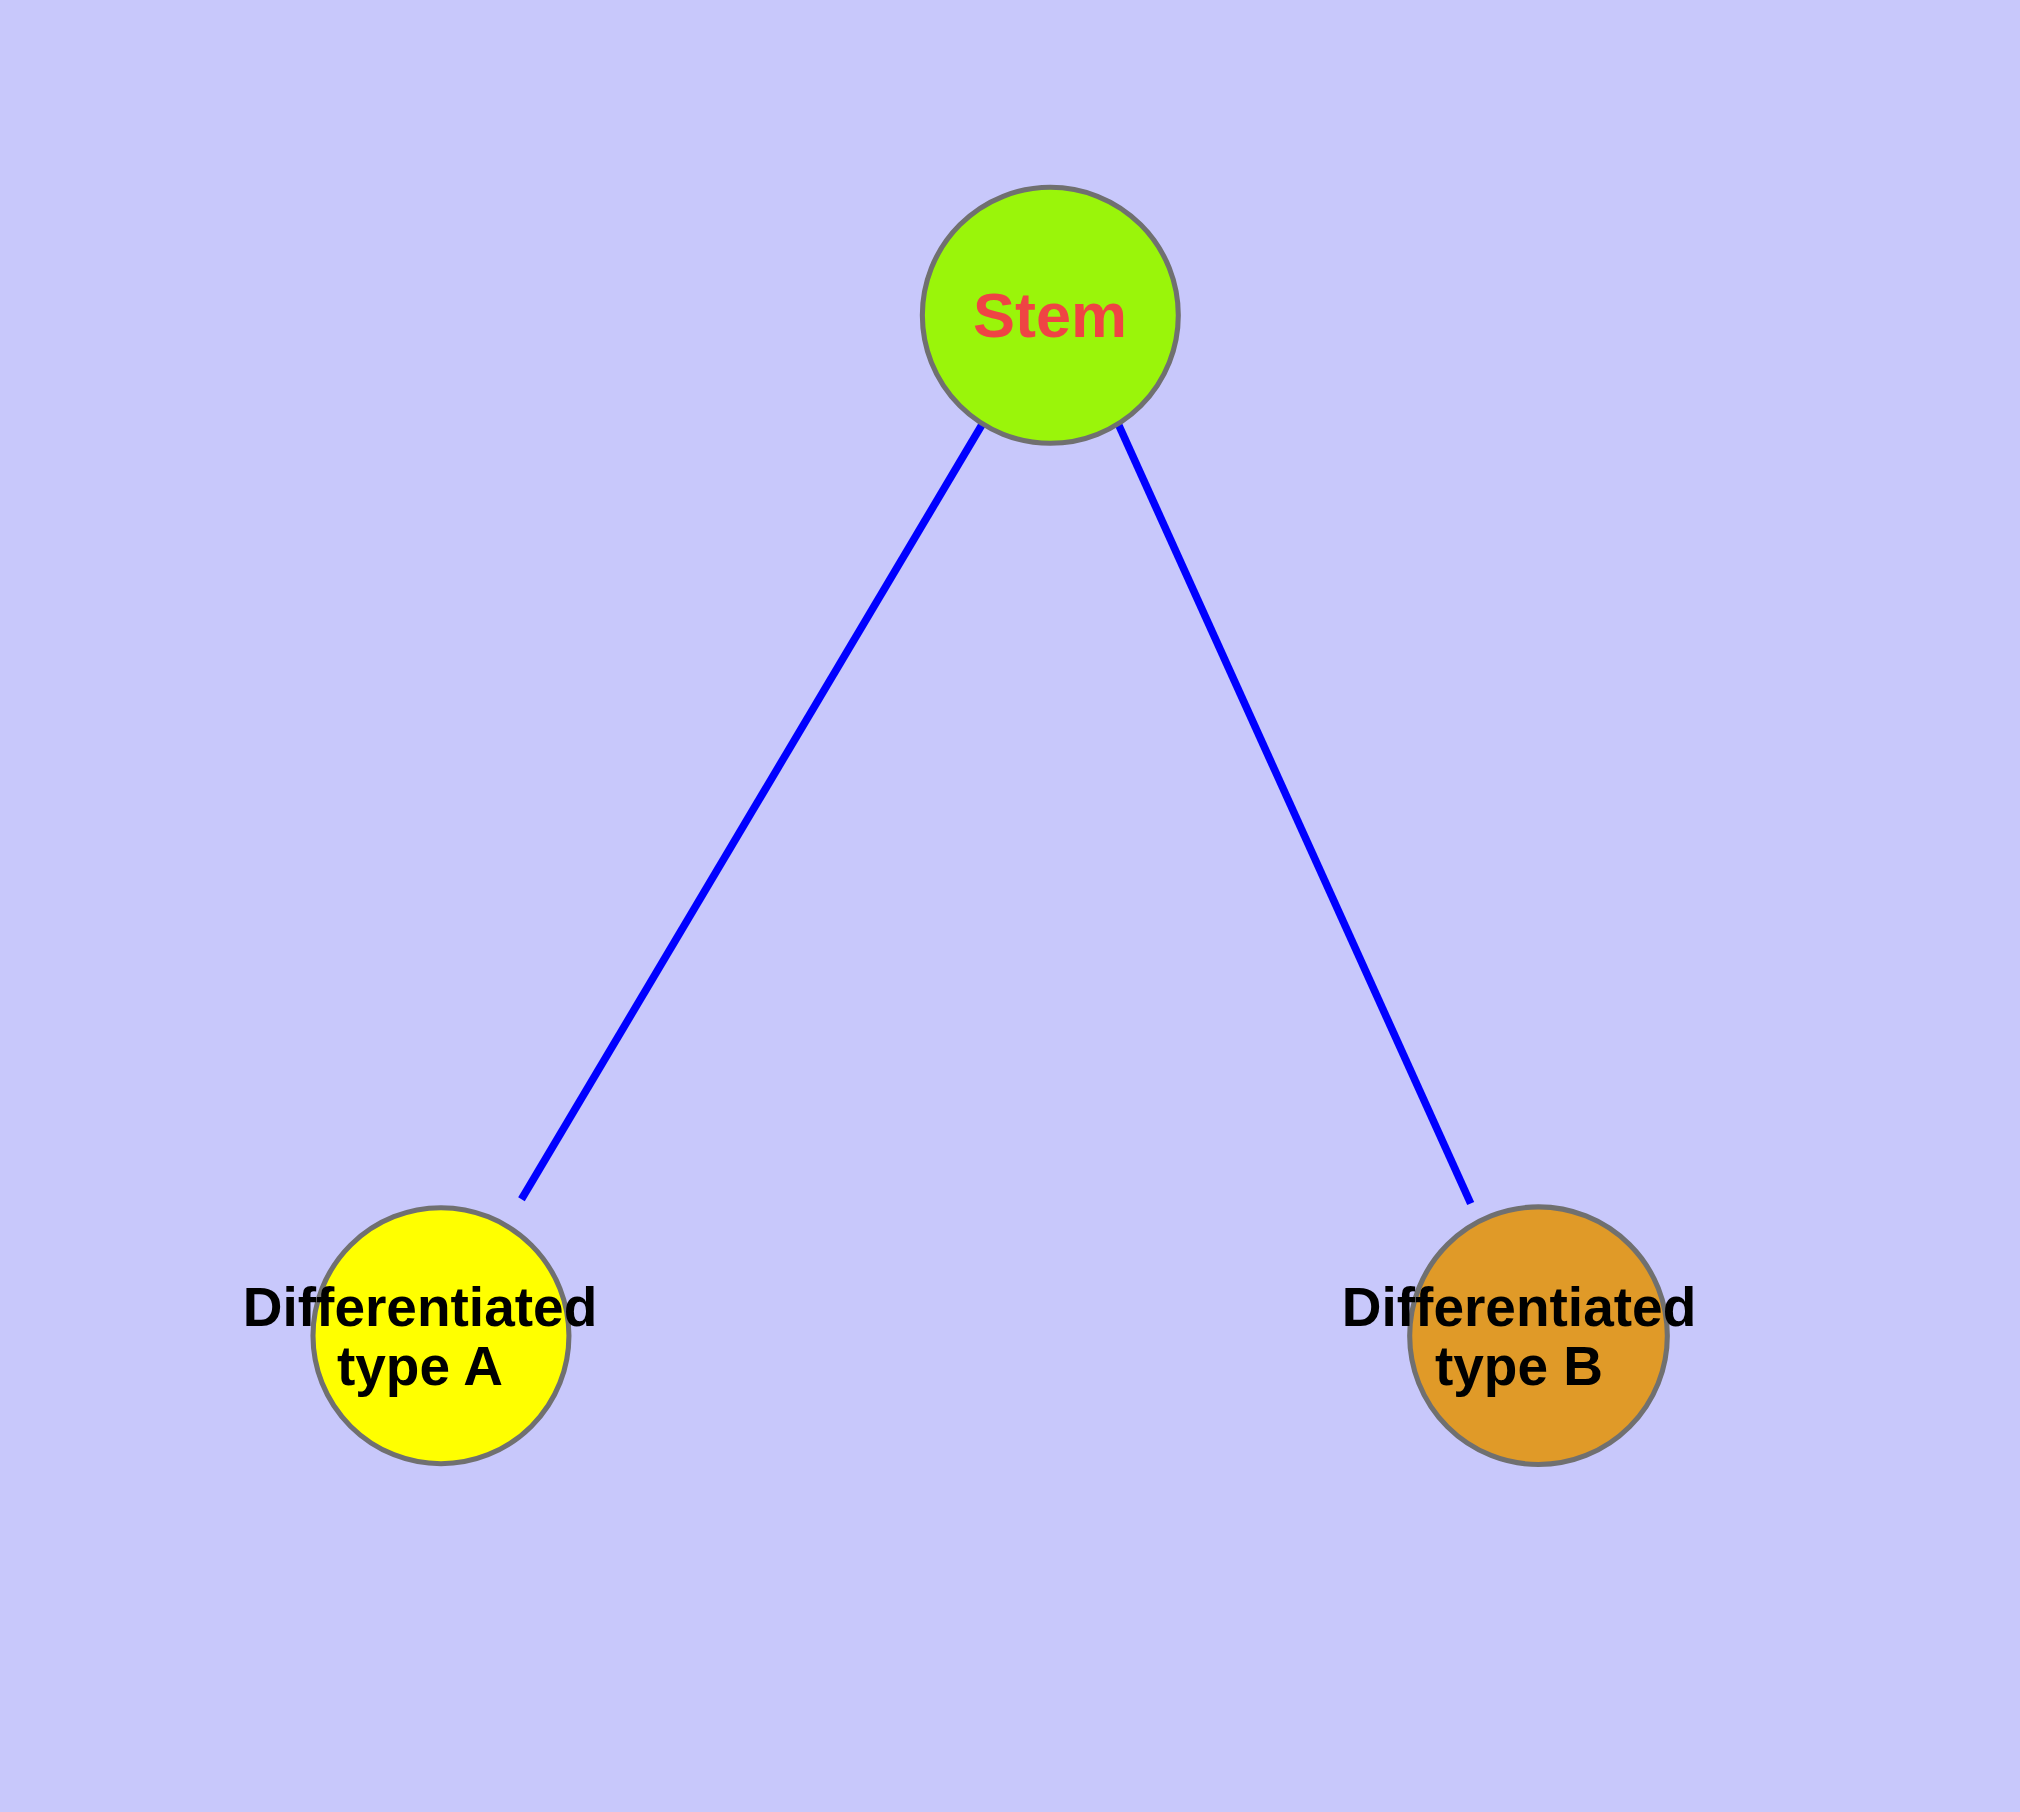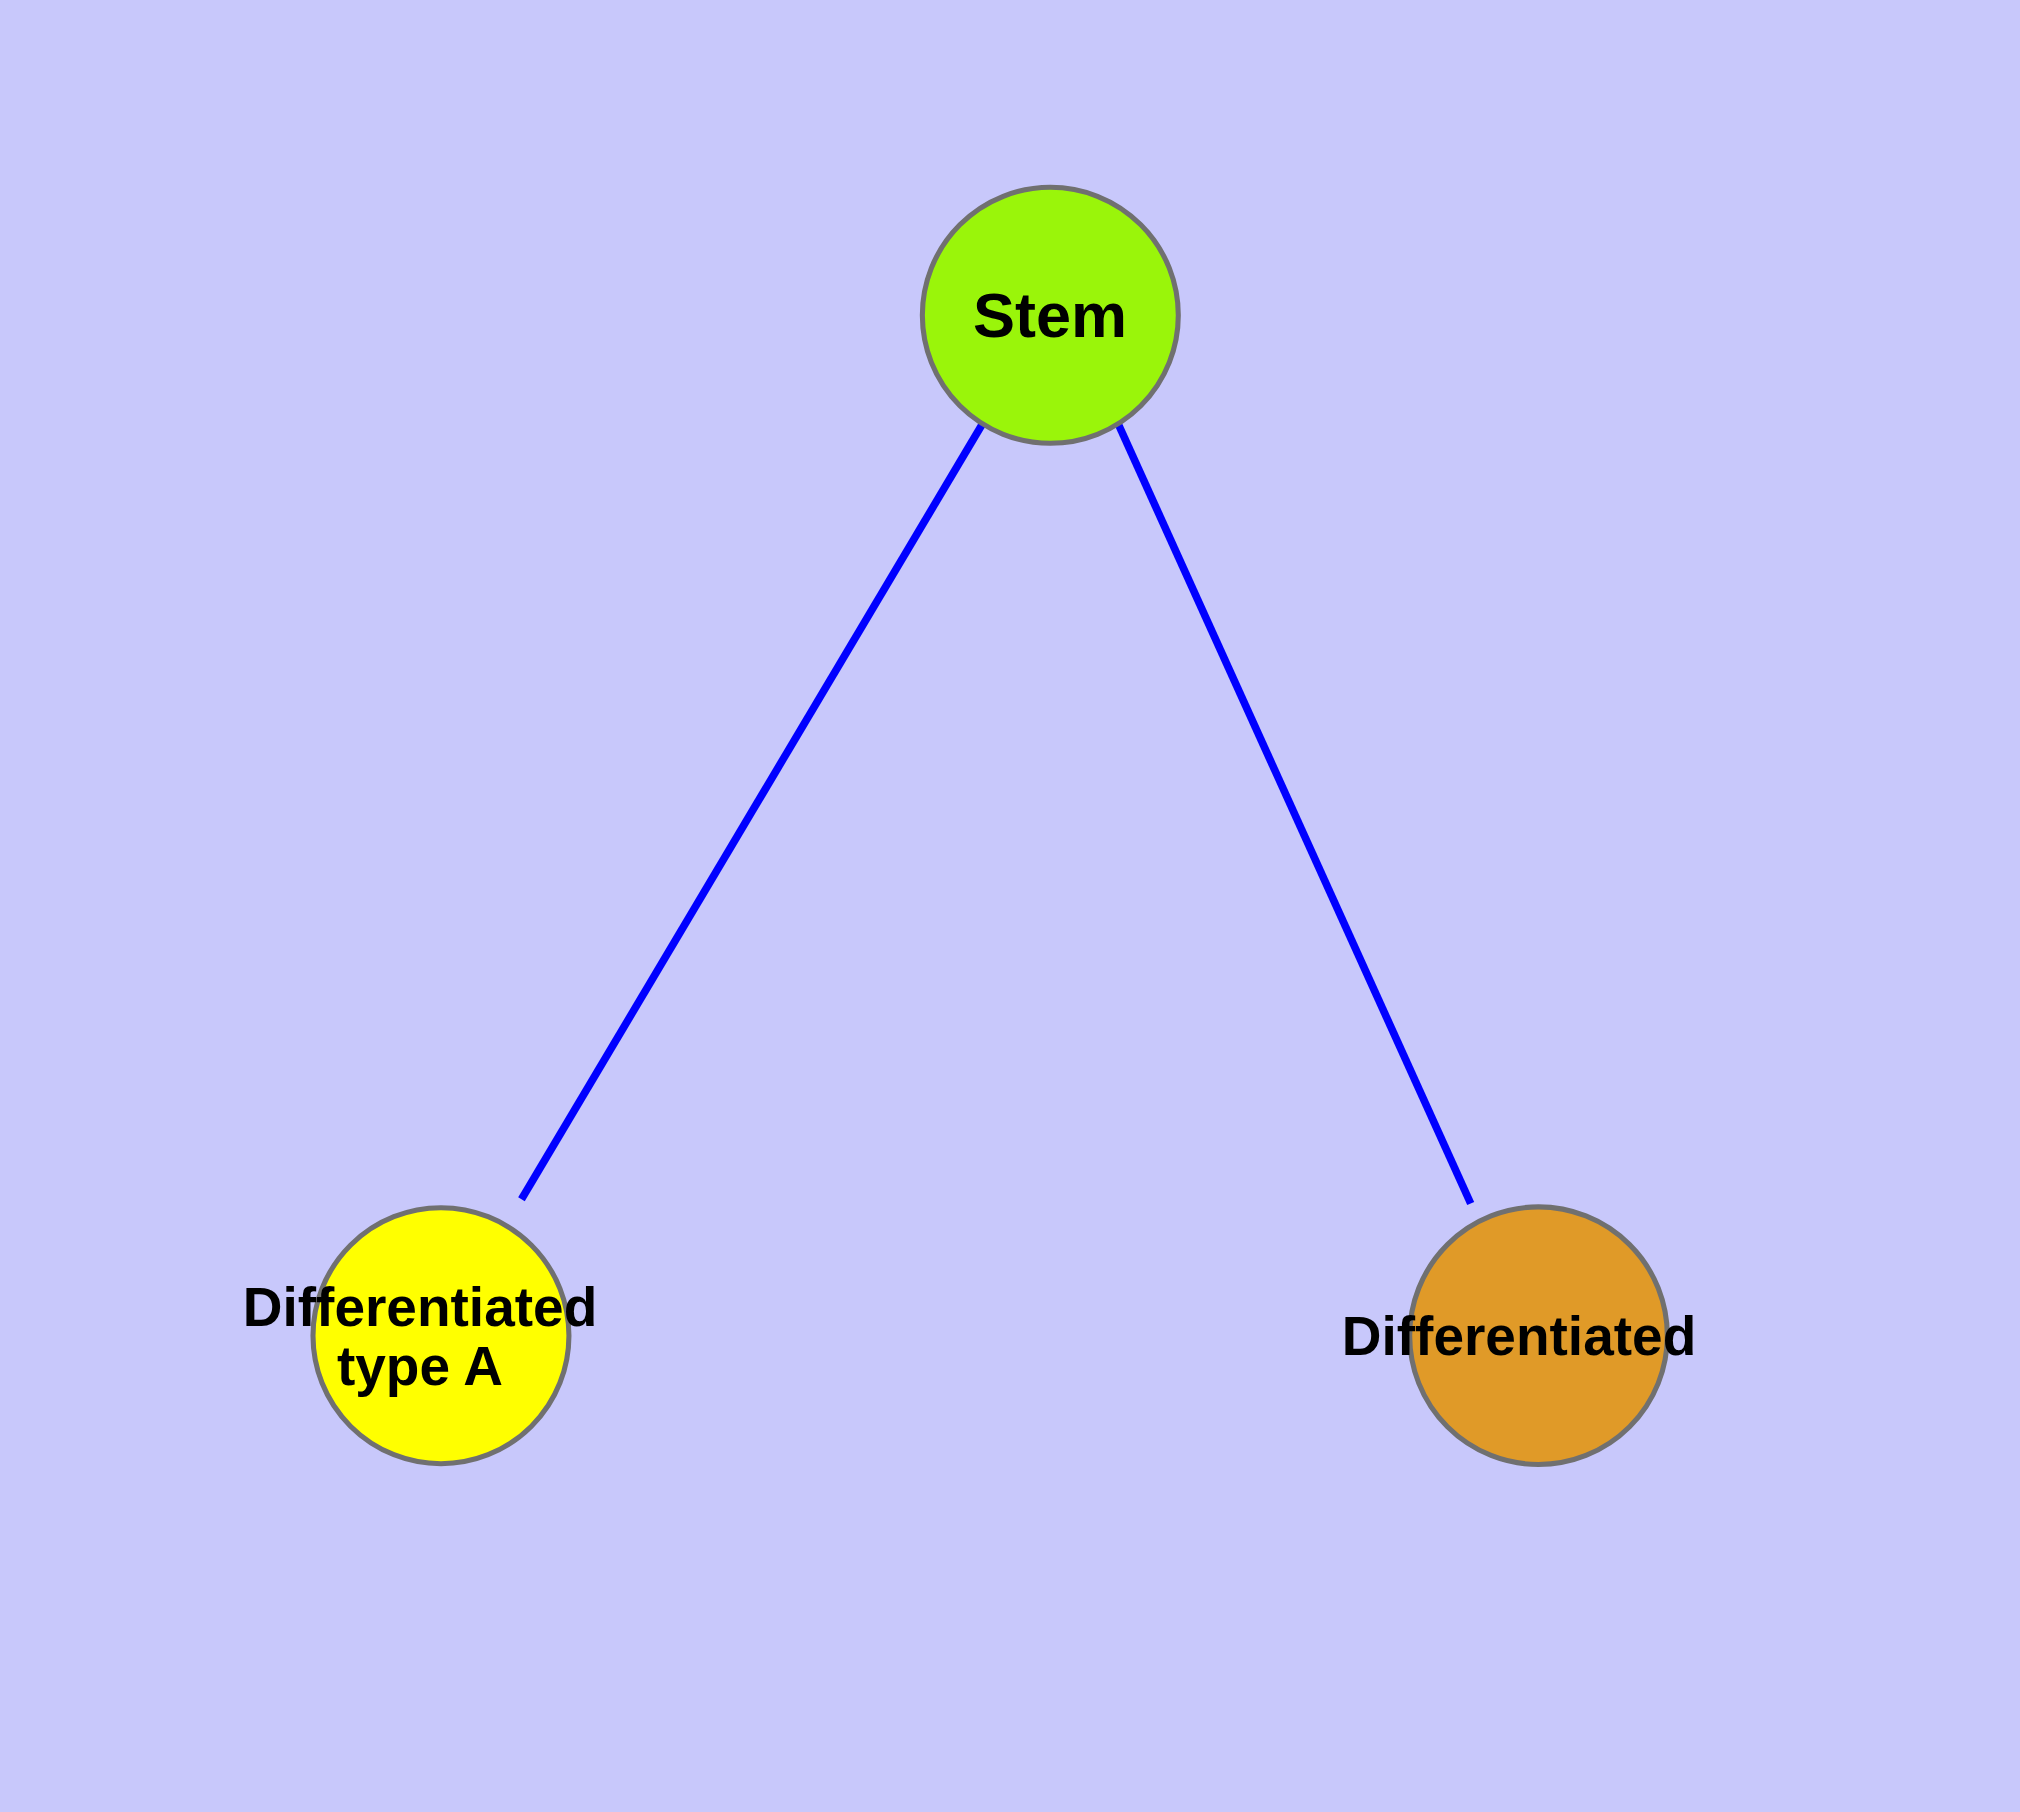--- a/index.html
+++ b/index.html
@@ -61,25 +61,26 @@
       <line id="edge-stem-type-a" x1="1159" y1="500" x2="615" y2="1415" stroke="#0000ff" stroke-width="9" stroke-linecap="butt"></line>
       <line id="edge-stem-type-b" x1="1319" y1="500" x2="1735" y2="1420" stroke="#0000ff" stroke-width="9" stroke-linecap="butt"></line>
     </g>
     <g id="nodes-group">
       <circle id="node-stem" cx="1239" cy="372" r="151" fill="#9af50a" stroke="#707070" stroke-width="6"></circle>
       <circle id="node-type-a" cx="520" cy="1576" r="151" fill="#ffff00" stroke="#707070" stroke-width="6"></circle>
       <circle id="node-type-b" cx="1815" cy="1576" r="152" fill="#e09a28" stroke="#707070" stroke-width="6"></circle>
     </g>
   </svg>
 
-  <div class="node-label" id="label-stem" style="left: 1050px; top: 315px; color: #000000;">
+  <div class="node-label" id="label-stem" style="left: 1050px; top: 315px; color: #ef4444;">
       <span class="label-line">Stem</span>
     </div>
   <div class="node-label" id="label-type-a" style="left: 420px; top: 1337px; color: rgb(0, 0, 0);">
       <span class="label-line">Differentiated</span>
       <span class="label-line">type A</span>
     </div>
   <div class="node-label" id="label-type-b" style="left: 1519px; top: 1337px; color: rgb(0, 0, 0);">
       <span class="label-line">Differentiated</span>
+      <span class="label-line">type B</span>
     </div>
 
 </div>
 
 
 </body></html>

